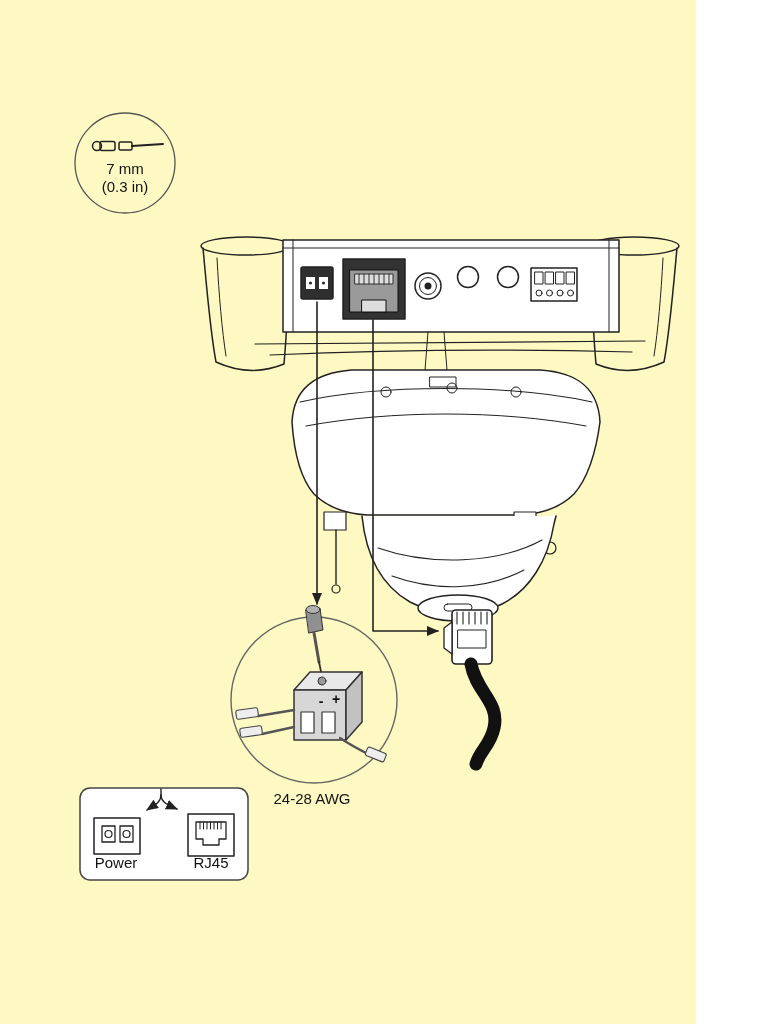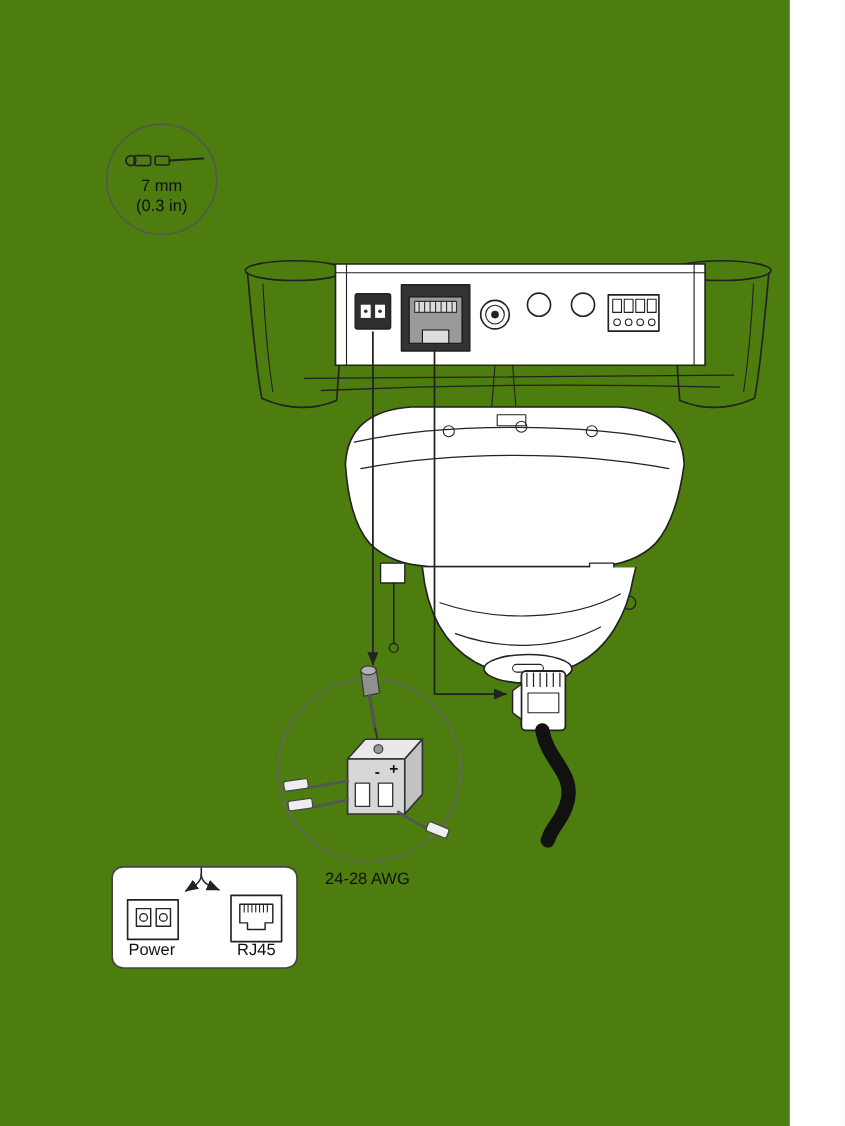--- a/index.html
+++ b/index.html
@@ -1,17 +1,17 @@
 <!DOCTYPE html>
 <html><head>
 <meta charset="utf-8">
 <style>
   html,body{margin:0;padding:0;background:#ffffff;}
-  .page{position:relative;width:696px;height:1024px;background:#4d7c0f;overflow:hidden;
-        font-family:"Liberation Sans",sans-serif;padding-left:22px;}
+  .page{position:relative;width:696px;height:1024px;background:#fef9c3;overflow:hidden;
+        font-family:"Liberation Sans",sans-serif;}
   svg text{font-family:"Liberation Sans",sans-serif;}
 </style>
 </head>
 <body>
 
 <div class="page">
 <svg width="768" height="1024" viewBox="0 0 768 1024">
   <defs>
     <marker id="arw" markerUnits="userSpaceOnUse" markerWidth="14" markerHeight="12" refX="11" refY="5" orient="auto">
       <path d="M0 0 L12 5 L0 10 Z" fill="#222" stroke="none"></path>

